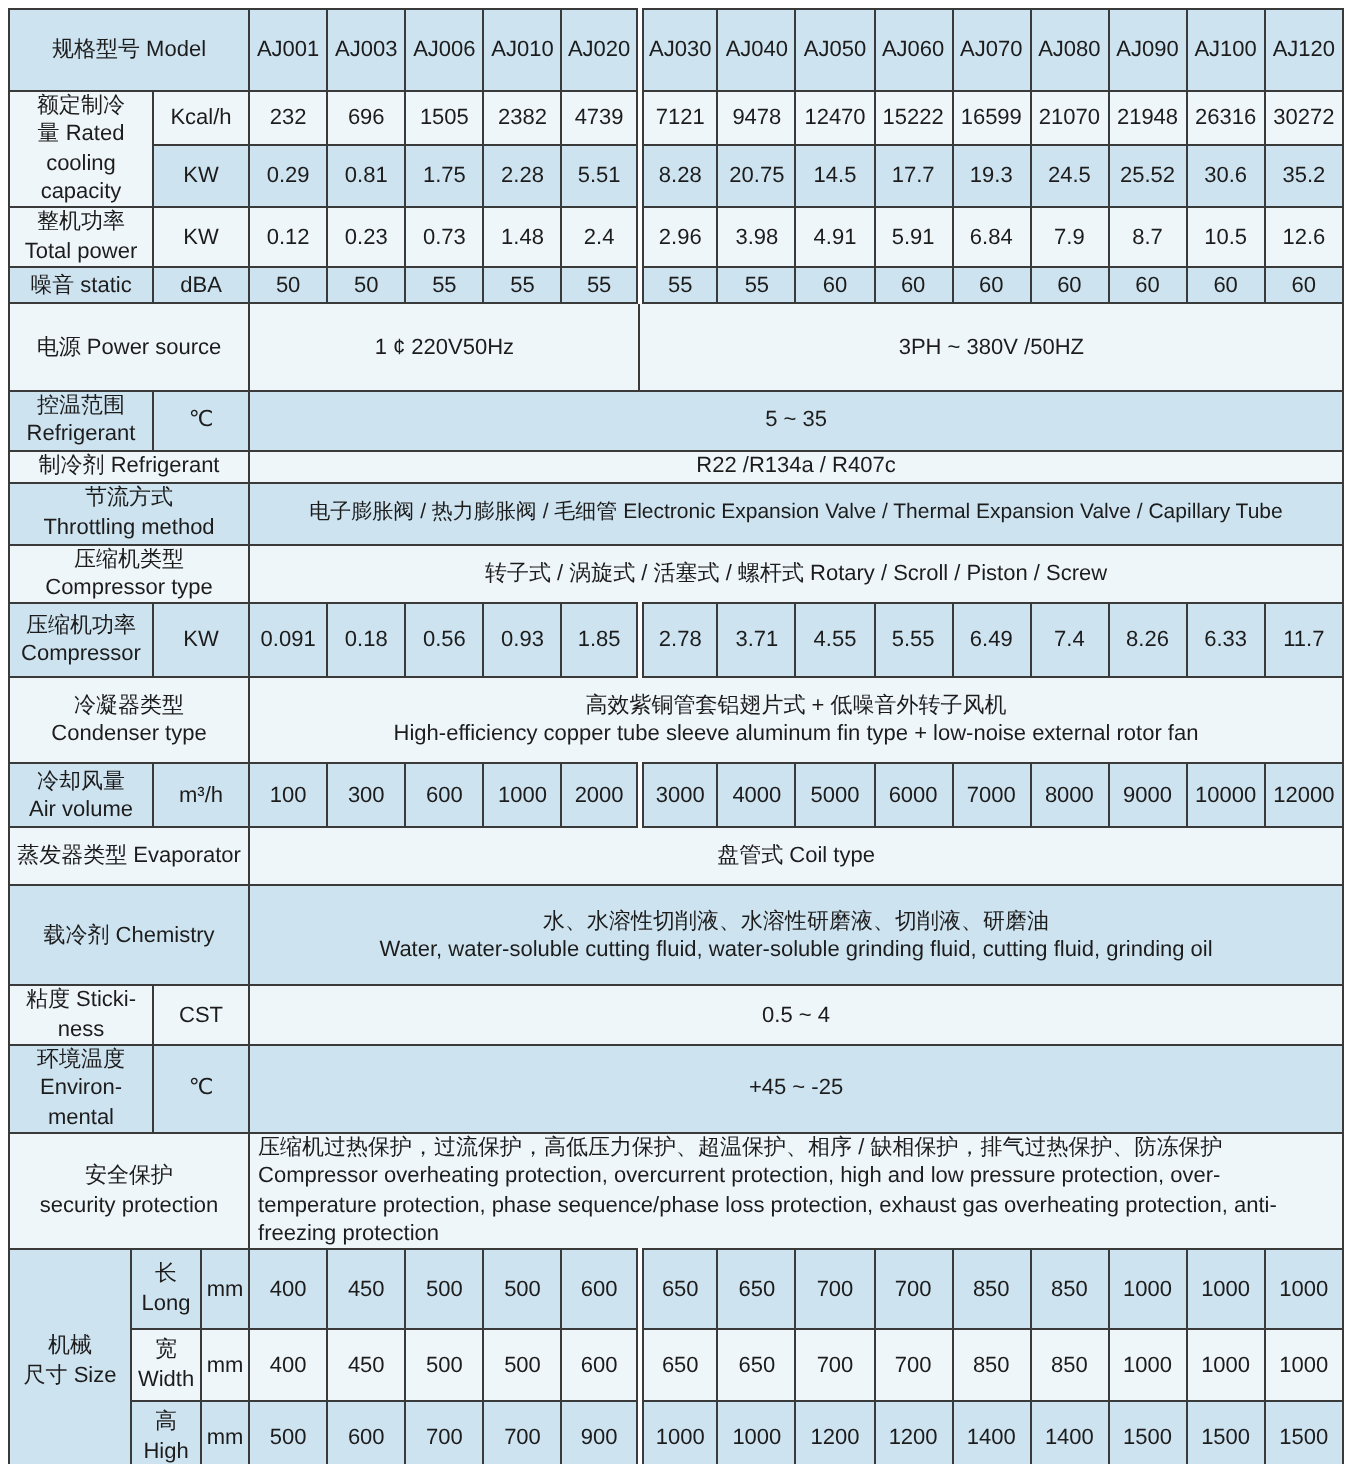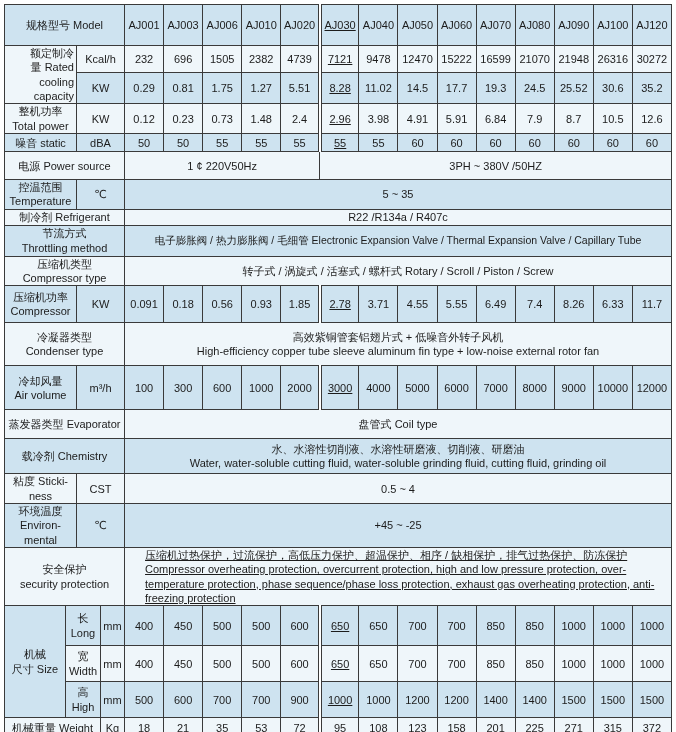--- a/index.html
+++ b/index.html
@@ -29,24 +29,24 @@
     vertical-align:middle;
     padding:0 2px;
     font-size:11px;
     line-height:1.3;
     white-space:pre-line;
     overflow:hidden;
   }
   tr.blue > td{background:var(--row_blue);}
   tr.white > td{background:var(--row_white);}
   .bg-blue{background:var(--row_blue) !important;}
-  .bg-white{background:var(--row_white) !important;text-align:right;}
+  .bg-white{background:var(--row_white) !important;}
   
-  td:nth-last-child(9){border-left:4px double var(--border);text-decoration:underline;}
-  td.left{text-align:left;padding-left:20px;text-decoration:underline;}
+  td:nth-last-child(9){border-left:4px double var(--border);}
+  td.left{text-align:left;padding-left:4px;}
   td.fit{font-size:10.5px;white-space:nowrap;margin-left:12px;}
 </style>
 </head>
 <body>
 
 <table class="spec">
   <colgroup>
     <col class="cA">
       <col class="cB">
       <col class="cC">
@@ -95,24 +95,24 @@
         <td>26316</td>
         <td>30272</td>
       </tr>
 
   <tr class="blue" style="height:31px">
     <td colspan="2">KW</td>
 
   <td>0.29</td>
         <td>0.81</td>
         <td>1.75</td>
-        <td>1.27</td>
+        <td>2.28</td>
         <td>5.51</td>
         <td>8.28</td>
-        <td>11.02</td>
+        <td>20.75</td>
         <td>14.5</td>
         <td>17.7</td>
         <td>19.3</td>
         <td>24.5</td>
         <td>25.52</td>
         <td>30.6</td>
         <td>35.2</td>
       </tr>
 
   <tr class="white" style="height:30px">
@@ -149,29 +149,29 @@
         <td>55</td>
         <td>60</td>
         <td>60</td>
         <td>60</td>
         <td>60</td>
         <td>60</td>
         <td>60</td>
         <td>60</td>
       </tr>
 
-  <tr class="white" style="height:28px">
+  <tr class="white" style="height:44px">
     <td colspan="4">电源 Power source</td>
     <td colspan="5">1 ¢ 220V50Hz</td>
     <td colspan="9">3PH ~ 380V /50HZ</td>
   </tr>
 
   <tr class="blue" style="height:28px">
     <td colspan="2">控温范围
-Temperature</td>
+Refrigerant</td>
     <td colspan="2">℃</td>
     <td colspan="14">5 ~ 35</td>
   </tr>
 
   <tr class="white" style="height:16px">
     <td colspan="4">制冷剂 Refrigerant</td>
     <td colspan="14">R22 /R134a / R407c</td>
   </tr>
 
   <tr class="blue" style="height:31px">
@@ -207,21 +207,21 @@
         <td>11.7</td>
       </tr>
 
   <tr class="white" style="height:43px">
     <td colspan="4">冷凝器类型
 Condenser type</td>
     <td colspan="14">高效紫铜管套铝翅片式 + 低噪音外转子风机
 High-efficiency copper tube sleeve aluminum fin type + low-noise external rotor fan</td>
   </tr>
 
-  <tr class="blue" style="height:44px">
+  <tr class="blue" style="height:32px">
     <td colspan="2">冷却风量
 Air volume</td>
     <td colspan="2">m³/h</td>
 
   <td>100</td>
         <td>300</td>
         <td>600</td>
         <td>1000</td>
         <td>2000</td>
         <td>3000</td>
@@ -233,21 +233,21 @@
         <td>9000</td>
         <td>10000</td>
         <td>12000</td>
       </tr>
 
   <tr class="white" style="height:29px">
     <td colspan="4">蒸发器类型 Evaporator</td>
     <td colspan="14">盘管式 Coil type</td>
   </tr>
 
-  <tr class="blue" style="height:35px">
+  <tr class="blue" style="height:50px">
     <td colspan="4">载冷剂 Chemistry</td>
     <td colspan="14">水、水溶性切削液、水溶性研磨液、切削液、研磨油
 Water, water-soluble cutting fluid, water-soluble grinding fluid, cutting fluid, grinding oil</td>
   </tr>
 
   <tr class="white" style="height:28px">
     <td colspan="2">粘度 Sticki-
 ness</td>
     <td colspan="2">CST</td>
     <td colspan="14">0.5 ~ 4</td>

